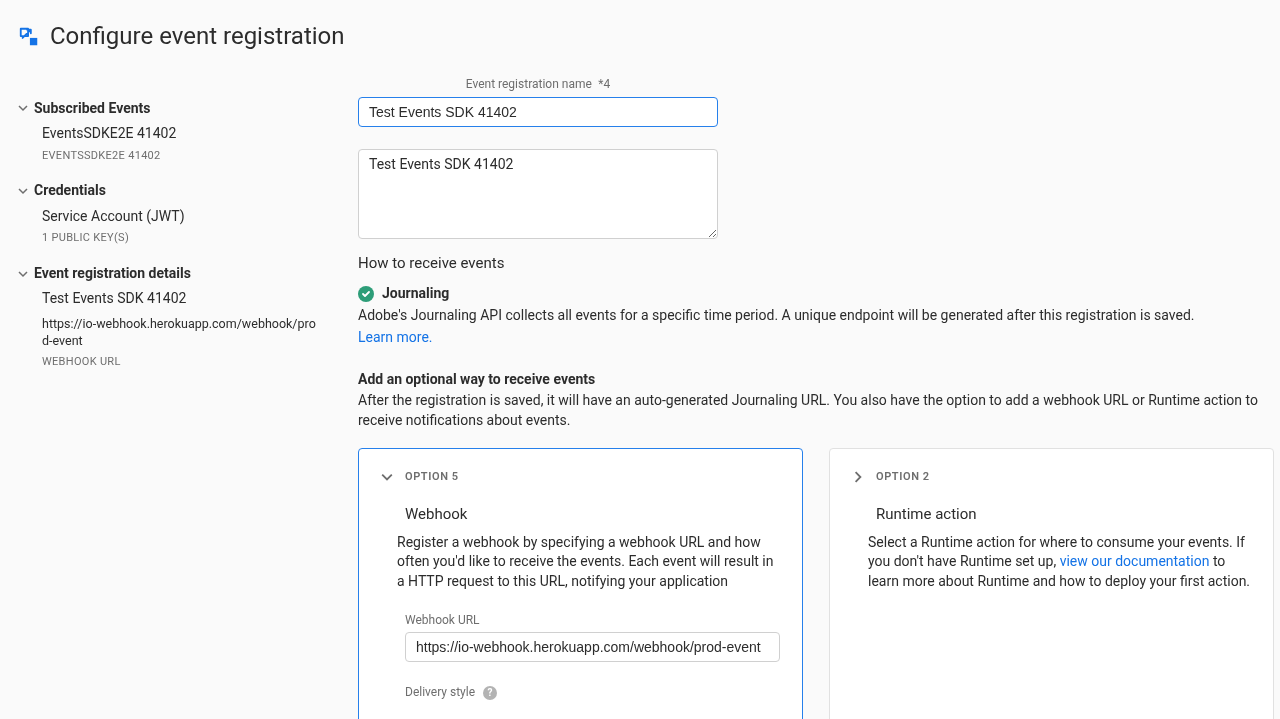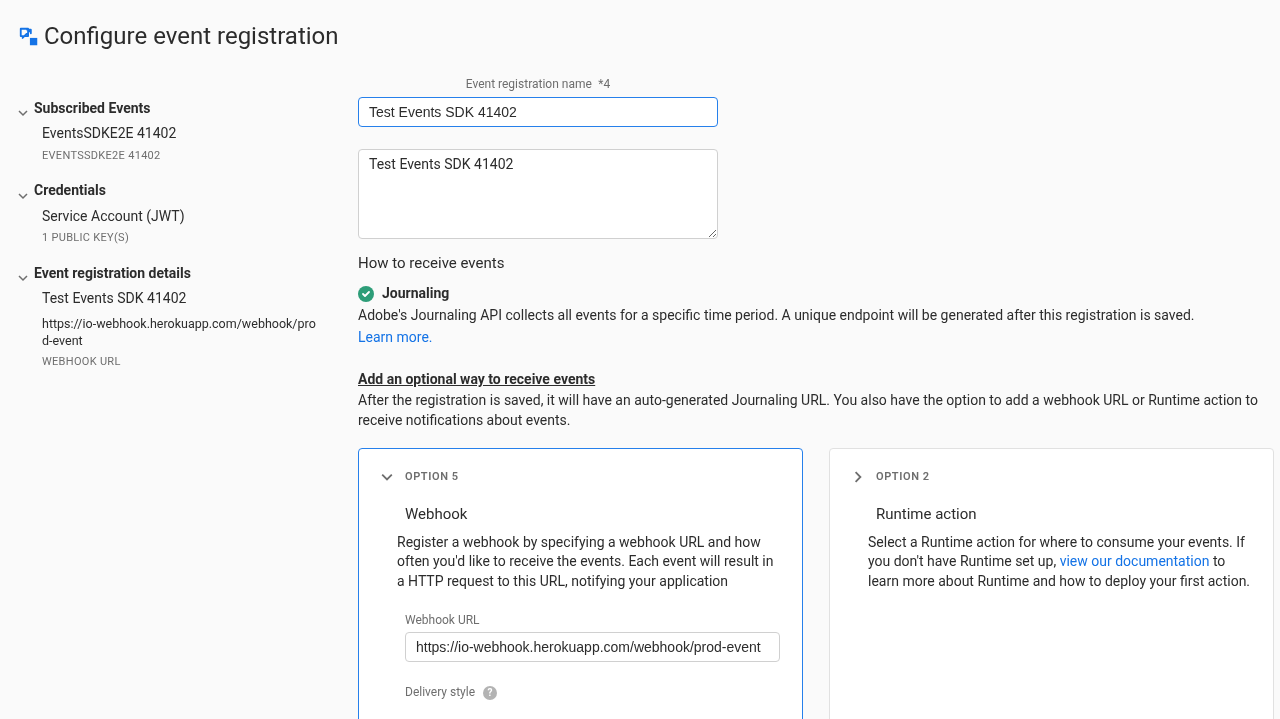--- a/index.html
+++ b/index.html
@@ -11,21 +11,21 @@
     line-height: 1.4;
   }
   .page {
     display: flex;
     flex-direction: column;
     padding: 20px 0 40px 0;
   }
   .header {
     display: flex;
     align-items: center;
-    gap: 4px;
+    gap: 10px;
     padding: 0 0 20px 18px;
   }
   .header-icon svg { display: block; }
   .page-title {
     font-size: 24px;
     font-weight: 400;
     color: #2c2c2c;
   }
   .body {
     display: flex;
@@ -37,21 +37,21 @@
     width: 300px;
     flex: 0 0 300px;
     display: flex;
     flex-direction: column;
     gap: 18px;
     padding-top: 25px;
   }
   .sb-section { display: flex; flex-direction: column; gap: 6px; }
   .sb-heading {
     display: flex;
-    align-items: flex-end;
+    align-items: center;
     gap: 6px;
     cursor: pointer;
     font-weight: 700;
     font-size: 14px;
     color: #2c2c2c;
   }
   .chevron-down {
     width: 10px; height: 10px;
     display: inline-flex; align-items: center; justify-content: center;
   }
@@ -126,21 +126,20 @@
   .journaling-title { font-weight: 700; font-size: 14px; }
   .journaling-desc {
     font-size: 14px; color: #2c2c2c;
     margin-bottom: 2px;
   }
   .link { color: #1473e6; text-decoration: none; cursor: pointer; }
   .sub-section-h {
     font-size: 14px;
     font-weight: 700;
     margin-top: 22px;
-    text-decoration: underline;
   }
   .sub-section-desc {
     font-size: 14px;
     color: #2c2c2c;
     margin-top: 2px;
     margin-bottom: 18px;
   }
   .options-row {
     display: flex;
     gap: 26px;

